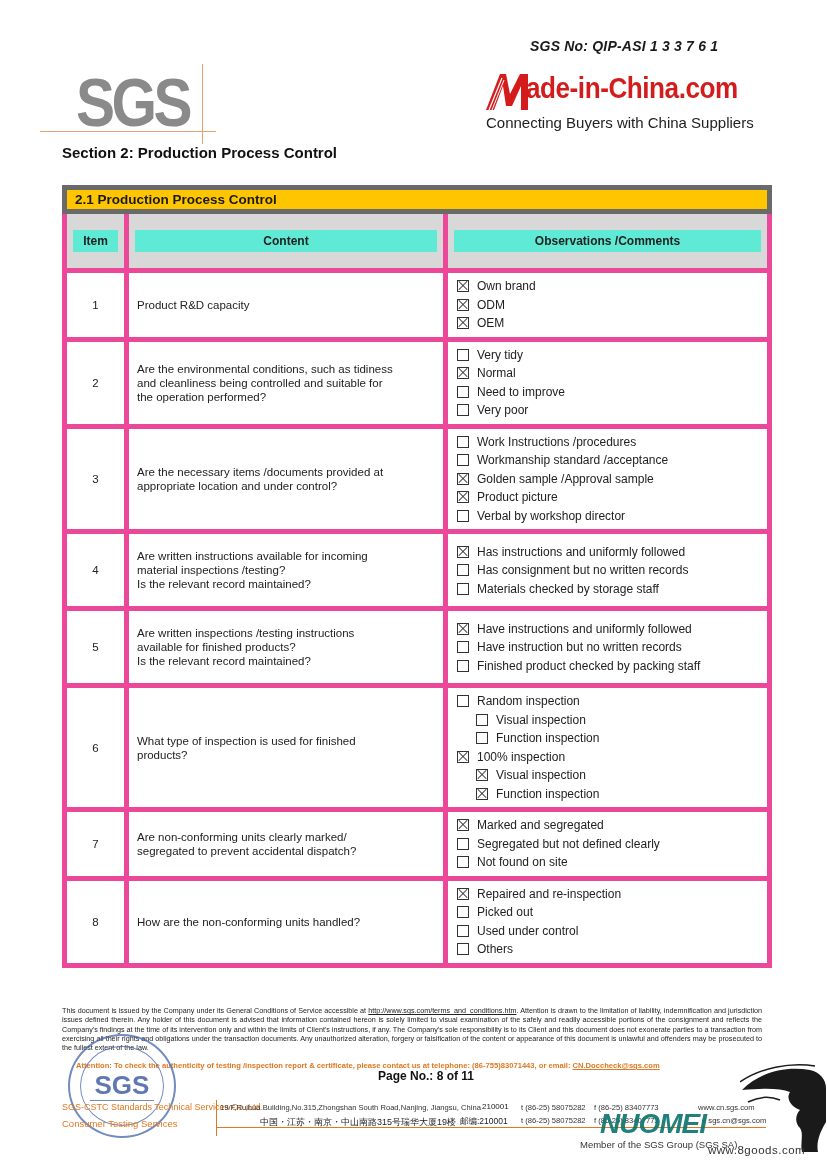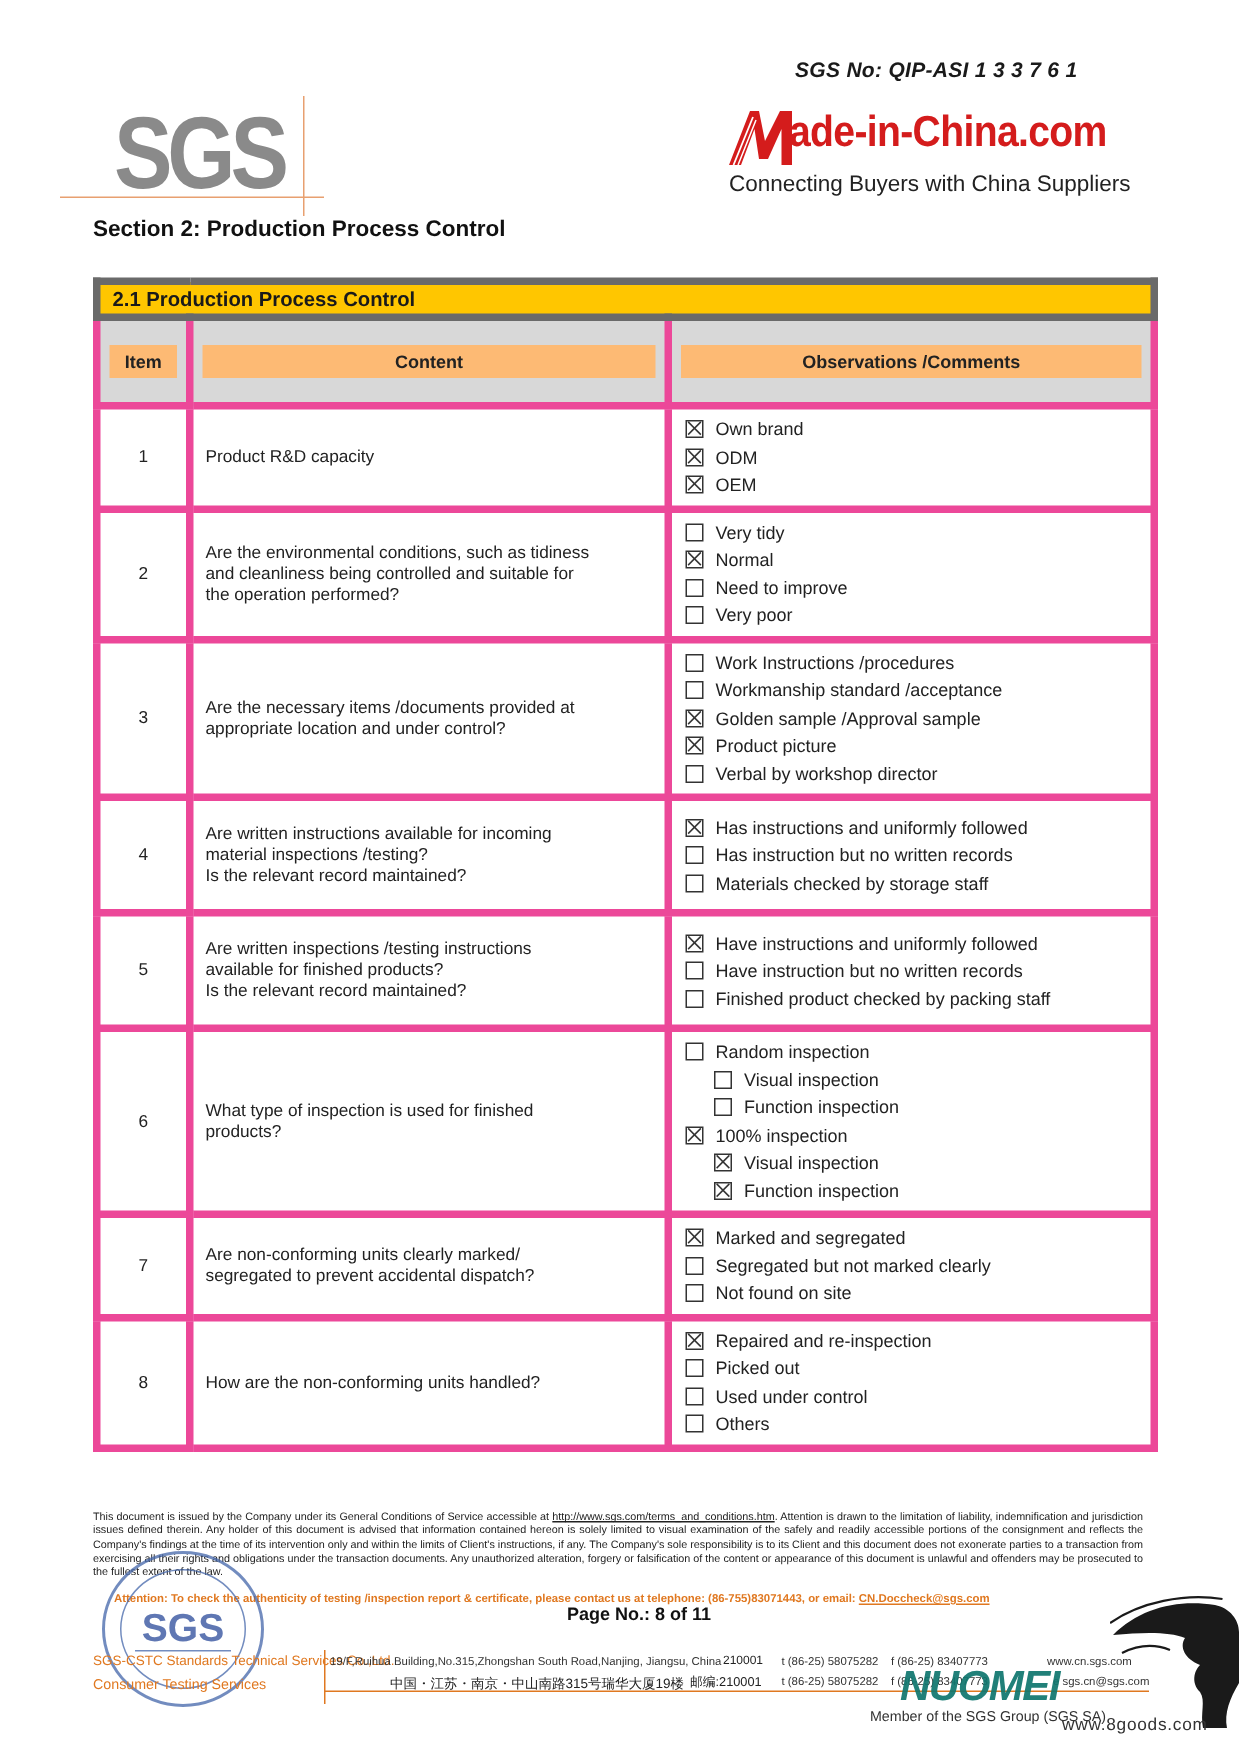--- a/index.html
+++ b/index.html
@@ -18,21 +18,21 @@
   #mic-logo .m-shape { width: 42px; height: 38px; position: relative; }
   #mic-logo .brand-text { font-size: 29px; font-weight: bold; color: #d41c1c; letter-spacing: -0.5px; font-family: "Liberation Sans", sans-serif; line-height: 32px; transform: scaleX(0.9); transform-origin: left bottom; margin-left: -2px; }
   #mic-logo .tagline { position: absolute; left: 0; top: 42px; font-size: 15px; color: #222; white-space: nowrap; }
 
   #section-title { left: 62px; top: 144px; font-size: 15px; font-weight: bold; color: #111; }
 
   table#pc-table { position: absolute; left: 62px; top: 185px; width: 710px; border-collapse: collapse; font-size: 11.5px; color: #222; }
   #pc-table td, #pc-table th { border: 5px solid #ec4899; vertical-align: middle; }
   #pc-table .band { background: #ffc600; color: #1a1a1a; font-weight: bold; font-size: 13.5px; text-align: left; padding: 1px 8px; height: 17px; border-color: #6a6a6a; }
   #pc-table .hdr th { background: #d8d8d8; font-weight: bold; font-size: 12px; height: 44px; padding: 0; }
-  #pc-table .hdr th .inner { display: block; background: #fdba74; margin: 16px 6px; padding: 4px 0; }
+  #pc-table .hdr th .inner { display: block; background: #5eead4; margin: 16px 6px; padding: 4px 0; }
   #pc-table td.item { width: 55px; text-align: center; }
   #pc-table td.content { width: 298px; padding: 15px 8px; line-height: 14px; }
   #pc-table td.obs { padding: 4px 0 4px 9px; }
   .opt { display: flex; align-items: center; height: 18.5px; font-size: 12px; }
   .opt.sub { padding-left: 19px; }
   .cb { width: 10px; height: 10px; border: 1px solid #333; margin-right: 8px; position: relative; flex: 0 0 auto; background: #fff; }
   .cb.checked::before, .cb.checked::after { content: ""; position: absolute; left: -1px; top: 4px; width: 12px; height: 1px; background: #333; }
   .cb.checked::before { transform: rotate(45deg); }
   .cb.checked::after { transform: rotate(-45deg); }
 
@@ -193,21 +193,21 @@
           <div>material inspections /testing?</div>
           <div>Is the relevant record maintained?</div>
         </td>
         <td class="obs">
           <div class="opt">
             <span class="cb checked"></span>
             <span>Has instructions and uniformly followed</span>
           </div>
           <div class="opt">
             <span class="cb"></span>
-            <span>Has instruction but no written records</span>
+            <span>Has consignment but no written records</span>
           </div>
           <div class="opt">
             <span class="cb"></span>
             <span>Materials checked by storage staff</span>
           </div>
         </td>
       </tr>
       <tr>
         <td class="item">5</td>
         <td class="content">
@@ -269,21 +269,21 @@
           <div>Are non-conforming units clearly marked/</div>
           <div>segregated to prevent accidental dispatch?</div>
         </td>
         <td class="obs">
           <div class="opt">
             <span class="cb checked"></span>
             <span>Marked and segregated</span>
           </div>
           <div class="opt">
             <span class="cb"></span>
-            <span>Segregated but not marked clearly</span>
+            <span>Segregated but not defined clearly</span>
           </div>
           <div class="opt">
             <span class="cb"></span>
             <span>Not found on site</span>
           </div>
         </td>
       </tr>
       <tr>
         <td class="item">8</td>
         <td class="content">

